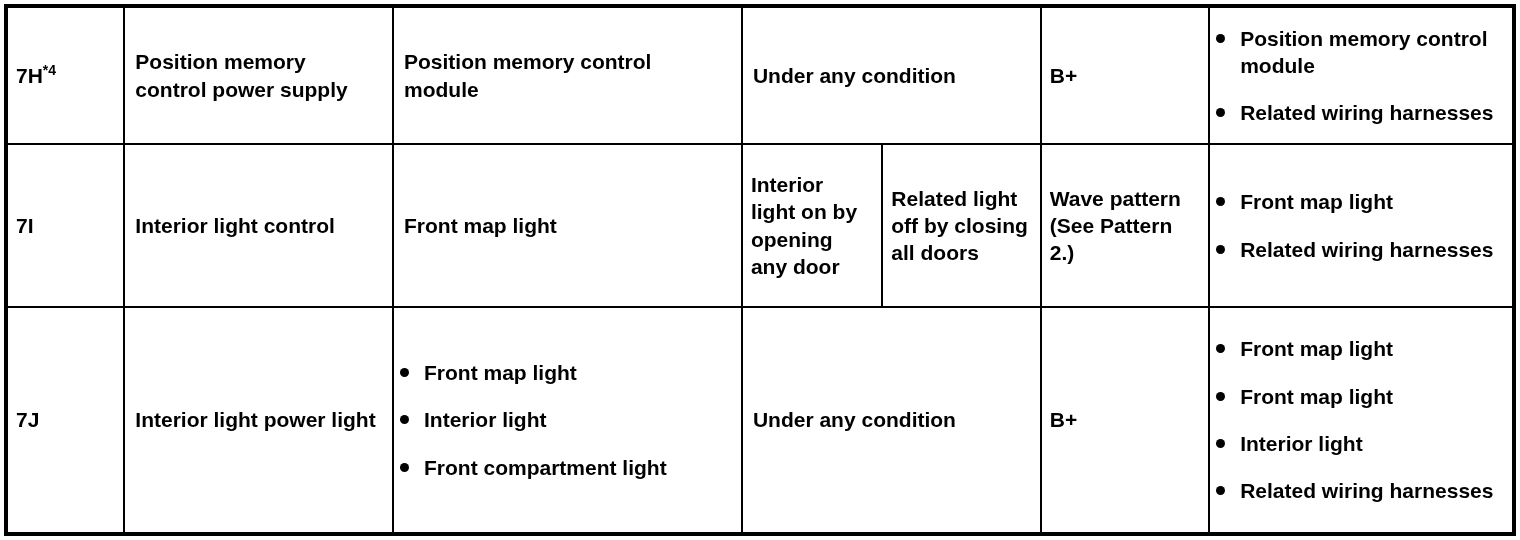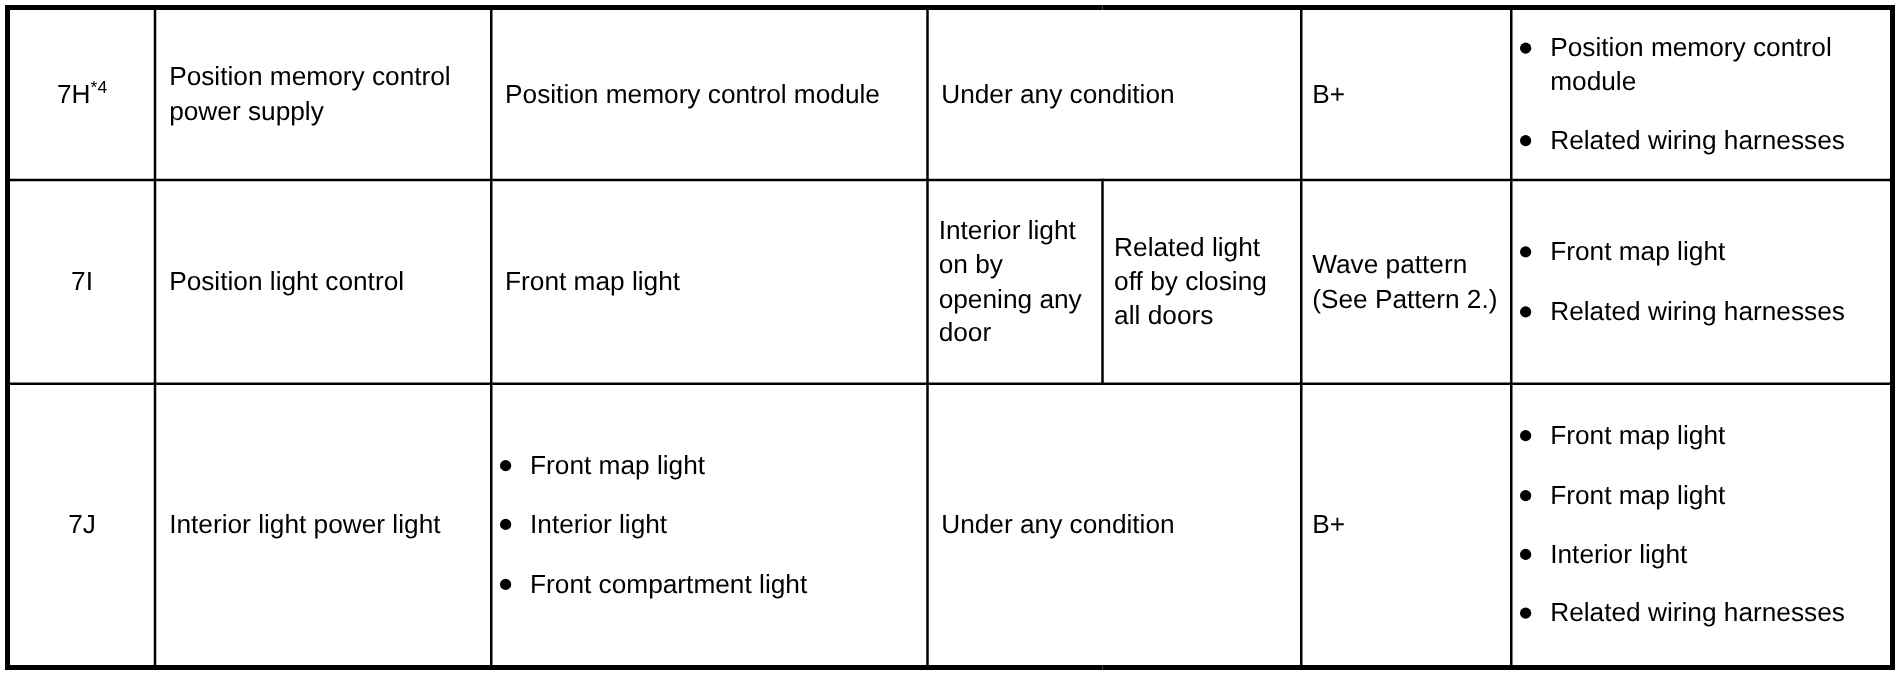--- a/index.html
+++ b/index.html
@@ -53,21 +53,20 @@
   col.c-item      { width: 268px; }
   col.c-target    { width: 348px; }
   col.c-cond-a    { width: 140px; }
   col.c-cond-b    { width: 158px; }
   col.c-sig       { width: 168px; }
   col.c-parts     { width: 304px; }
 
   .code-text {
     font-size: 21px;
     white-space: nowrap;
-    text-align: center;
   }
   .sup {
     font-size: 14px;
     vertical-align: super;
     line-height: 0;
   }
 
   ul.bullets {
     list-style: none;
     margin: 0;
@@ -96,21 +95,21 @@
 
   .bullets-pad-parts {
     padding: 8px 6px 8px 46px;
   }
   .bullets-pad-target {
     padding: 8px 6px 8px 40px;
   }
   .bullets-tight > li { margin-bottom: 22px; }
   .bullets-tight4 > li { margin-bottom: 16px; }
 
-  .vmid { vertical-align: middle; }
+  .vmid { vertical-align: middle; font-weight: bold; }
 </style>
 </head>
 <body>
 
 <div id="sheet">
   <table class="spec-table">
     <colgroup>
       <col class="c-code">
       <col class="c-item">
       <col class="c-target">
@@ -147,21 +146,21 @@
         </td>
       </tr>
 
       <tr>
         <td class="vmid">
           <div class="cell-pad-left code-text">
             <span>7I</span><span class="sup"></span>
           </div>
         </td>
         <td class="vmid">
-          <div class="cell-pad">Position light control</div>
+          <div class="cell-pad">Interior light control</div>
         </td>
         <td class="vmid">
           <div class="cell-pad">Front map light</div>
         </td>
         <td class="vmid">
           <div class="cell-pad-left">Interior light on by opening any door</div>
         </td>
         <td class="vmid">
           <div class="cell-pad-left">Related light off by closing all doors</div>
         </td>

